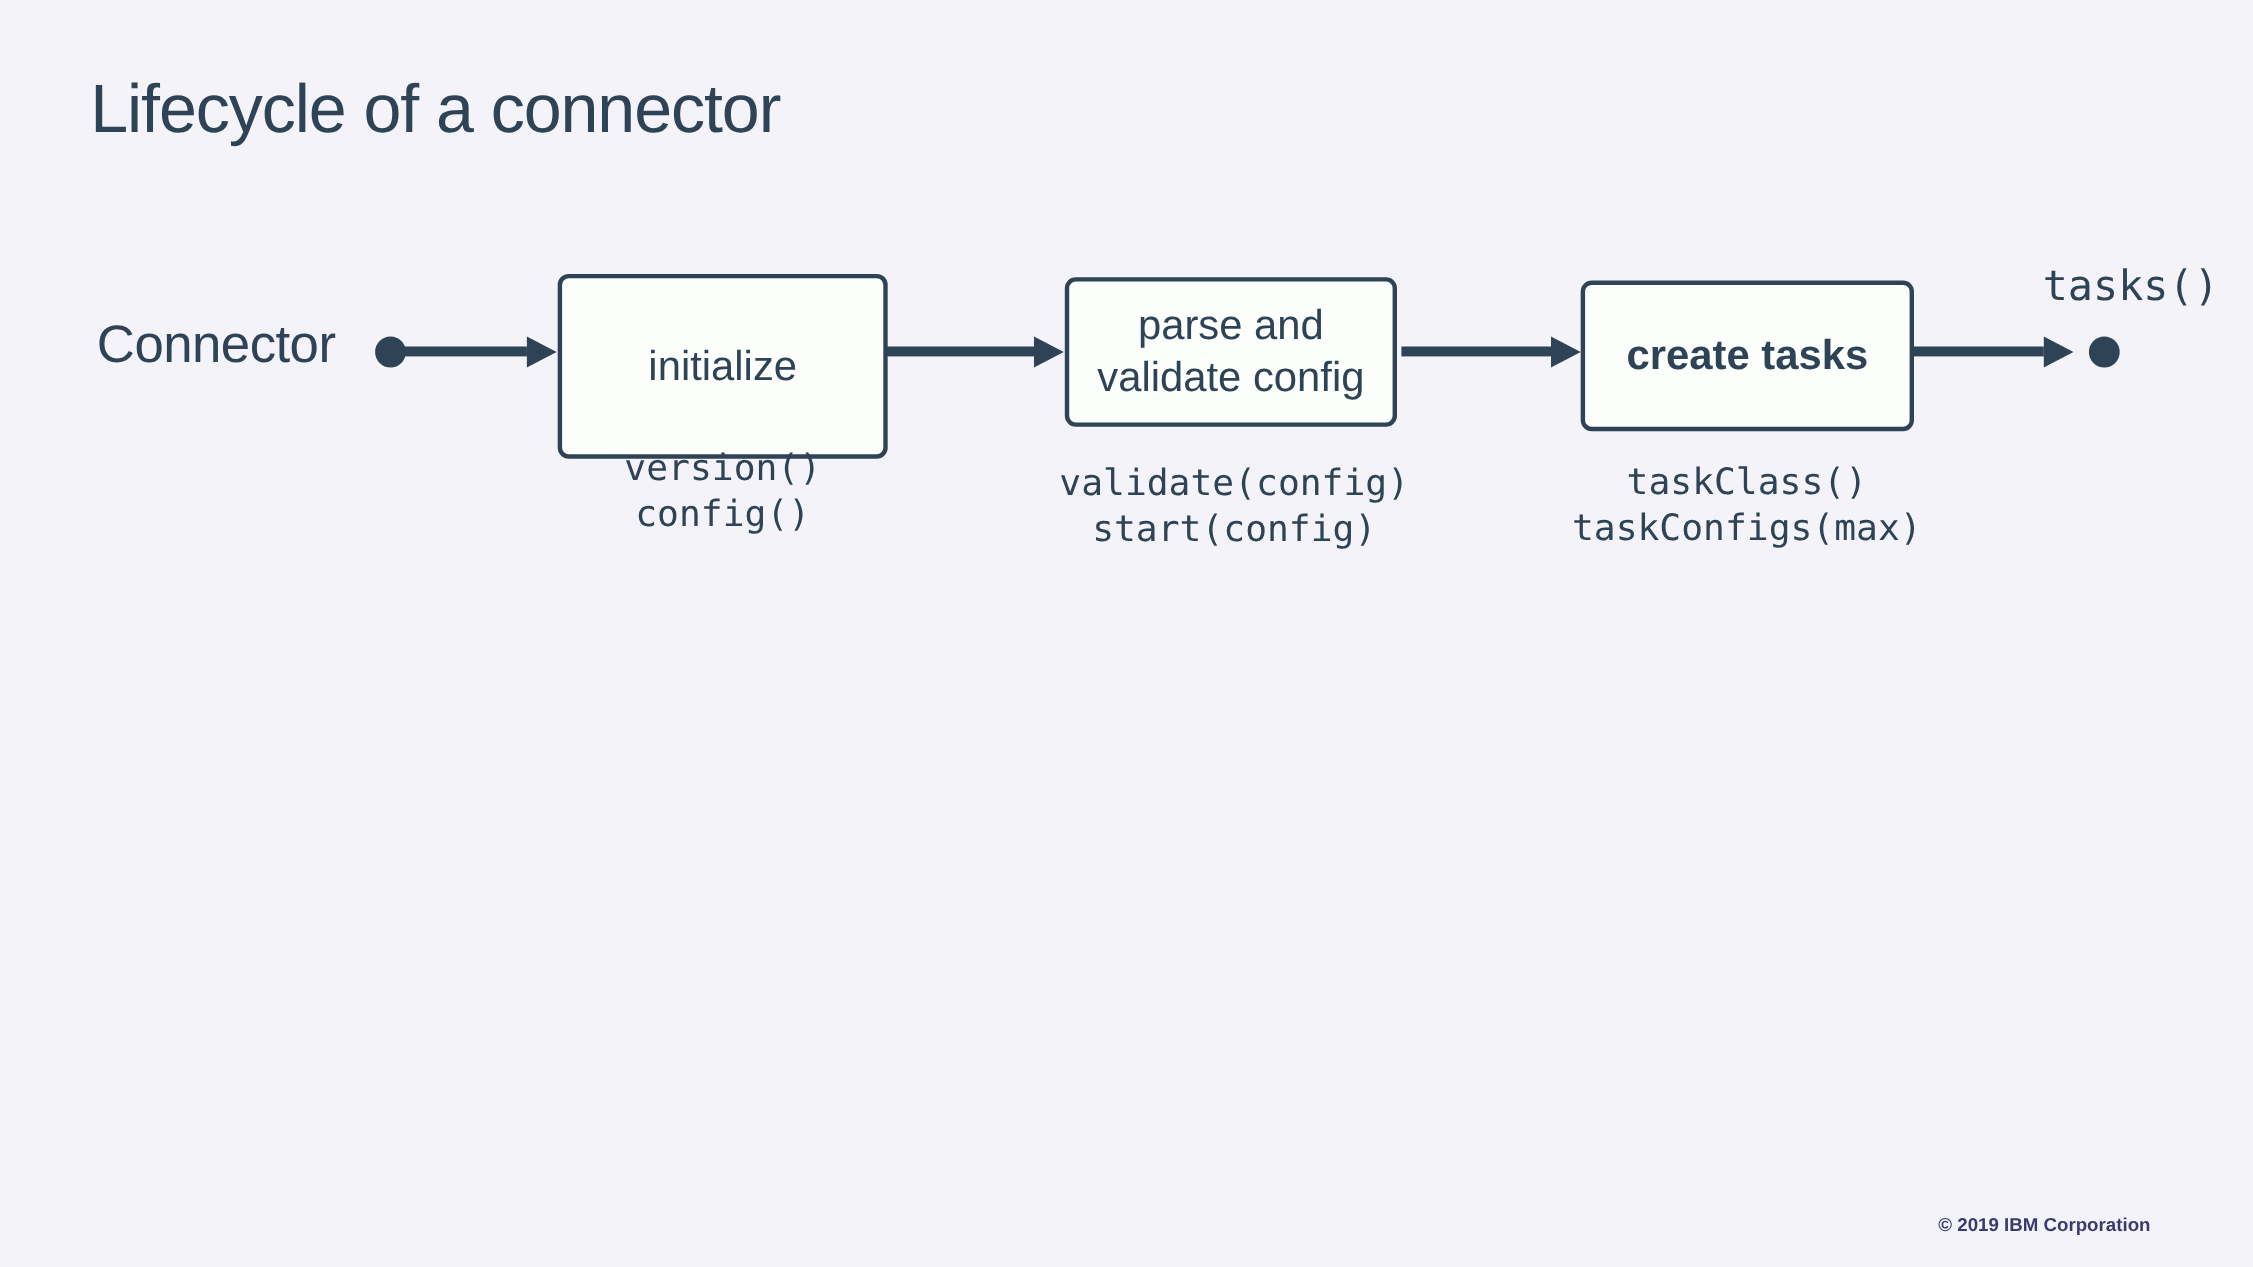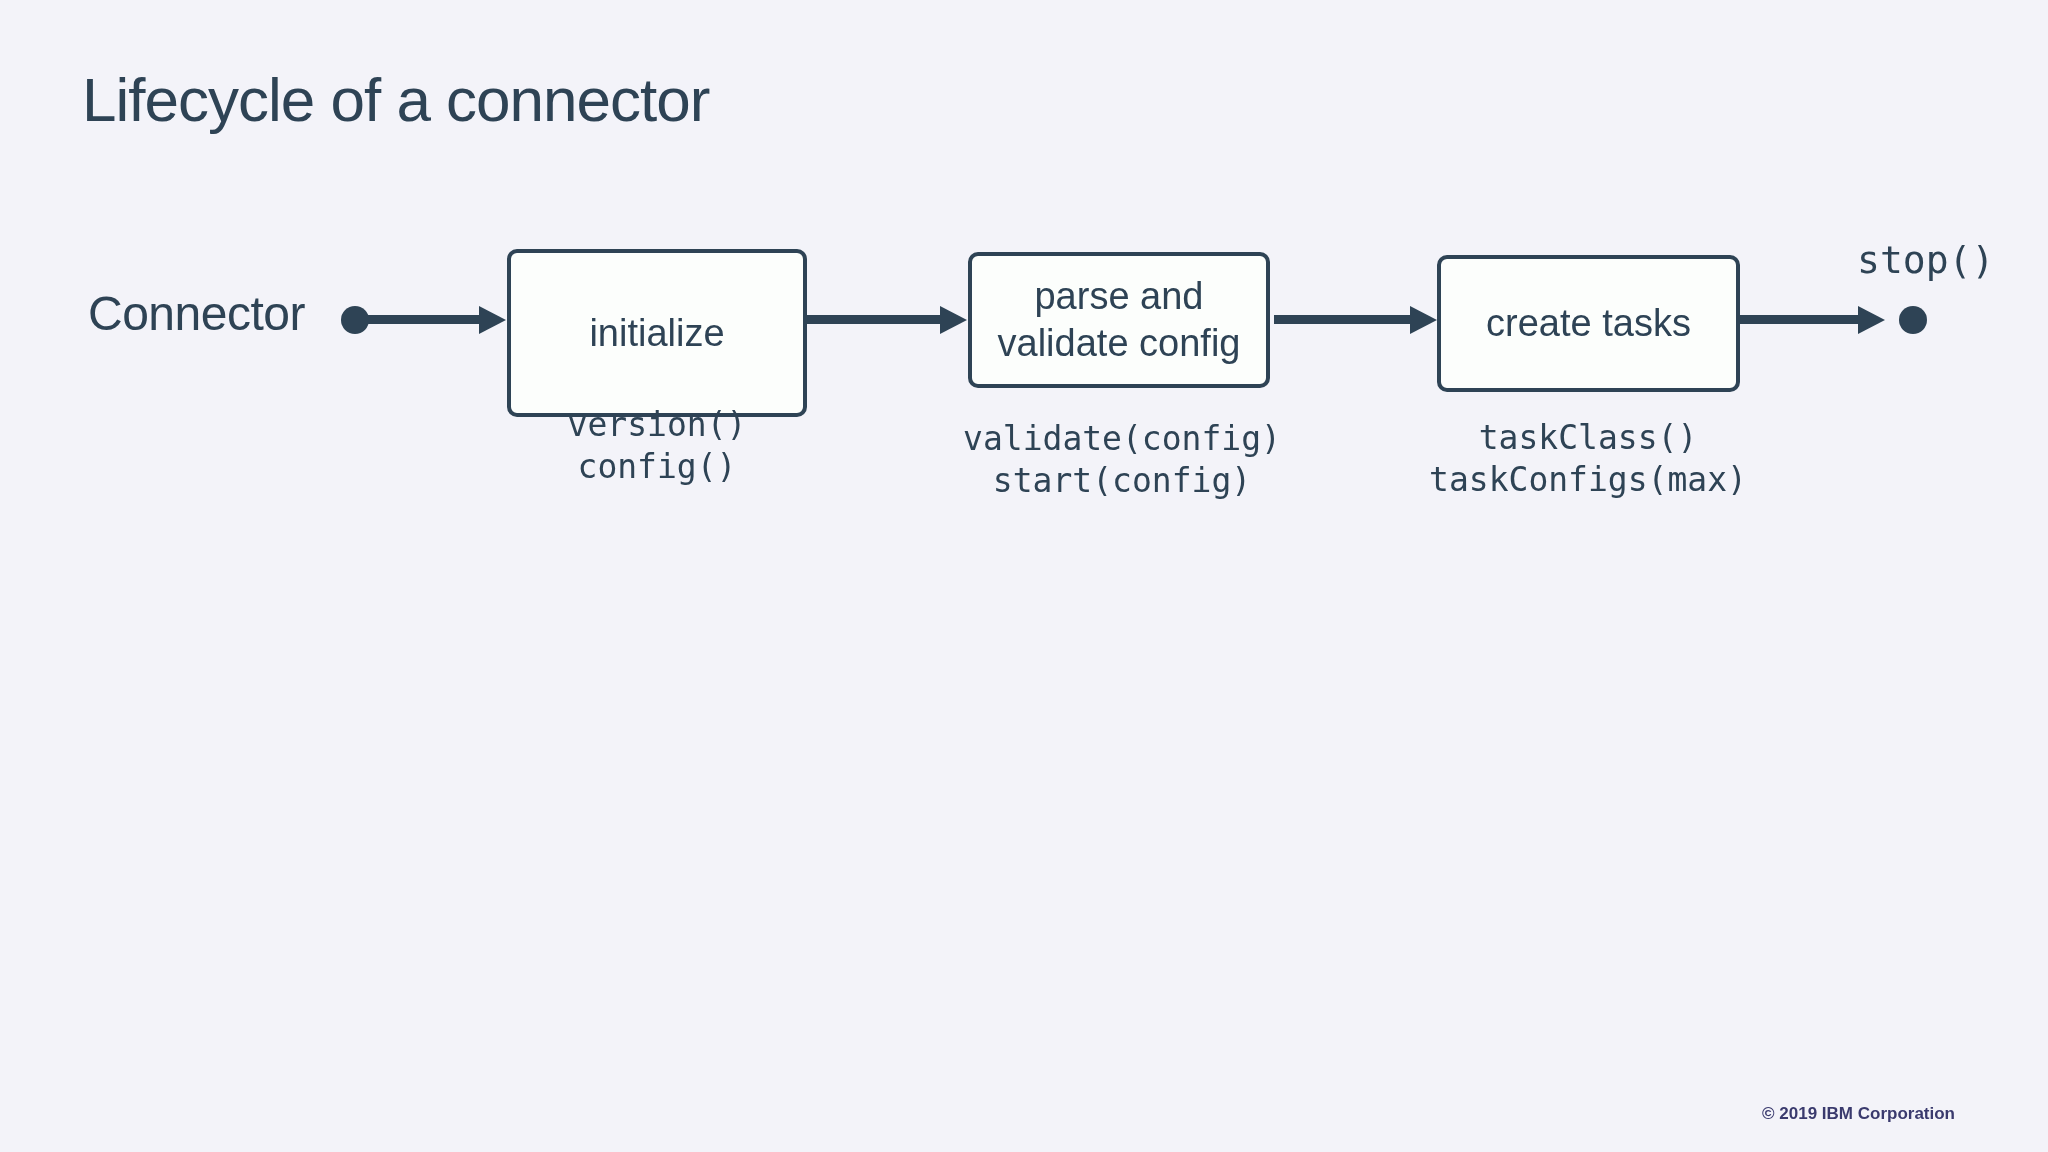--- a/index.html
+++ b/index.html
@@ -79,21 +79,21 @@
     align-items:center;
     justify-content:center;
     text-align:center;
     font-size:38px;
     line-height:47px;
     color:var(--ink);
     padding:0 10px;
   }
   .box-1{left:507px;top:249px;width:300px;height:168px;}
   .box-2{left:968px;top:252px;width:302px;height:136px;}
-  .box-3{left:1437px;top:255px;width:303px;height:137px;}
+  .box-3{left:1437px;top:255px;width:303px;height:137px;font-weight:bold;}
 
   .methods{
     position:absolute;
     width:500px;
     text-align:center;
     font-family:"DejaVu Sans Mono",monospace;
     font-size:33px;
     line-height:42px;
     color:var(--ink);
   }
@@ -142,21 +142,21 @@
   </div>
 
   <div class="arrow arrow-3"></div>
 
   <div class="step-box box-3">
     <span>create tasks</span>
   </div>
 
   <div class="arrow arrow-4"></div>
 
-  <div class="stop-label">stop()</div>
+  <div class="stop-label">tasks()</div>
 
   <div class="node-dot end-dot"></div>
 
   <div class="methods methods-1">
     <div>version()</div>
     <div>config()</div>
   </div>
 
   <div class="methods methods-2">
     <div>validate(config)</div>

